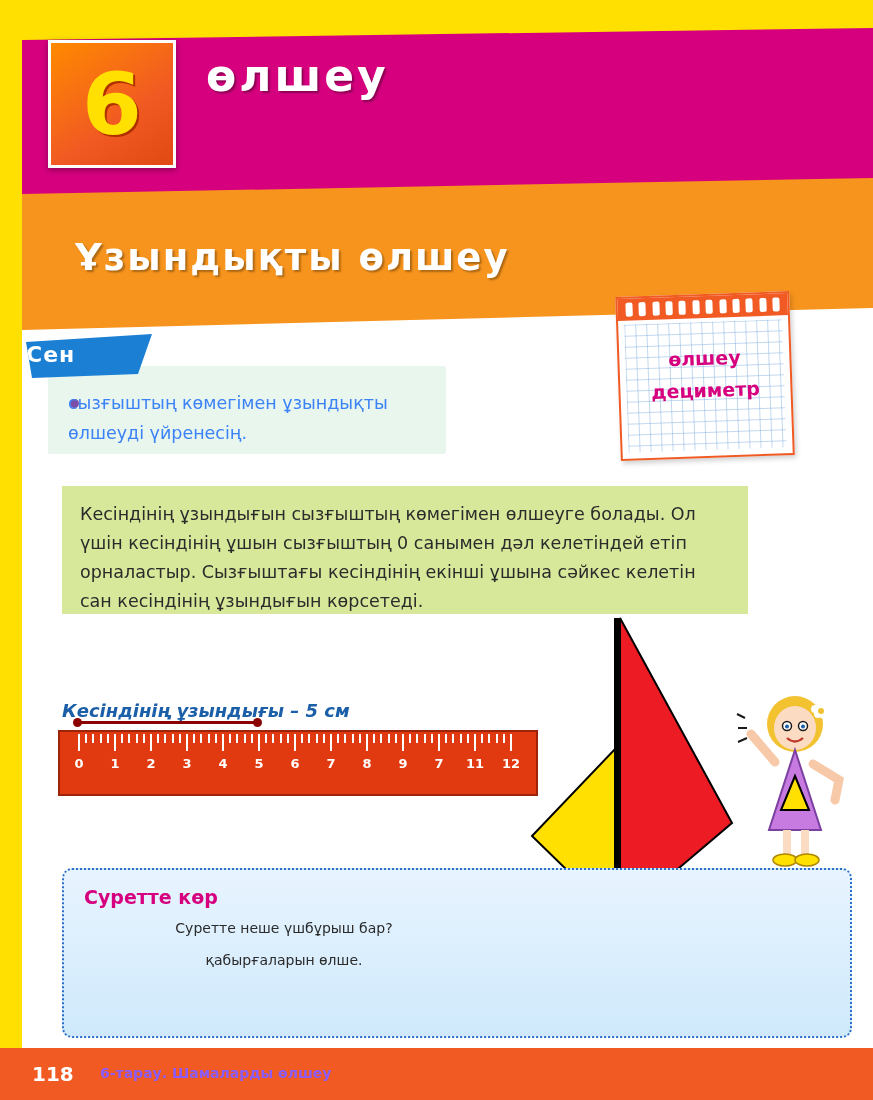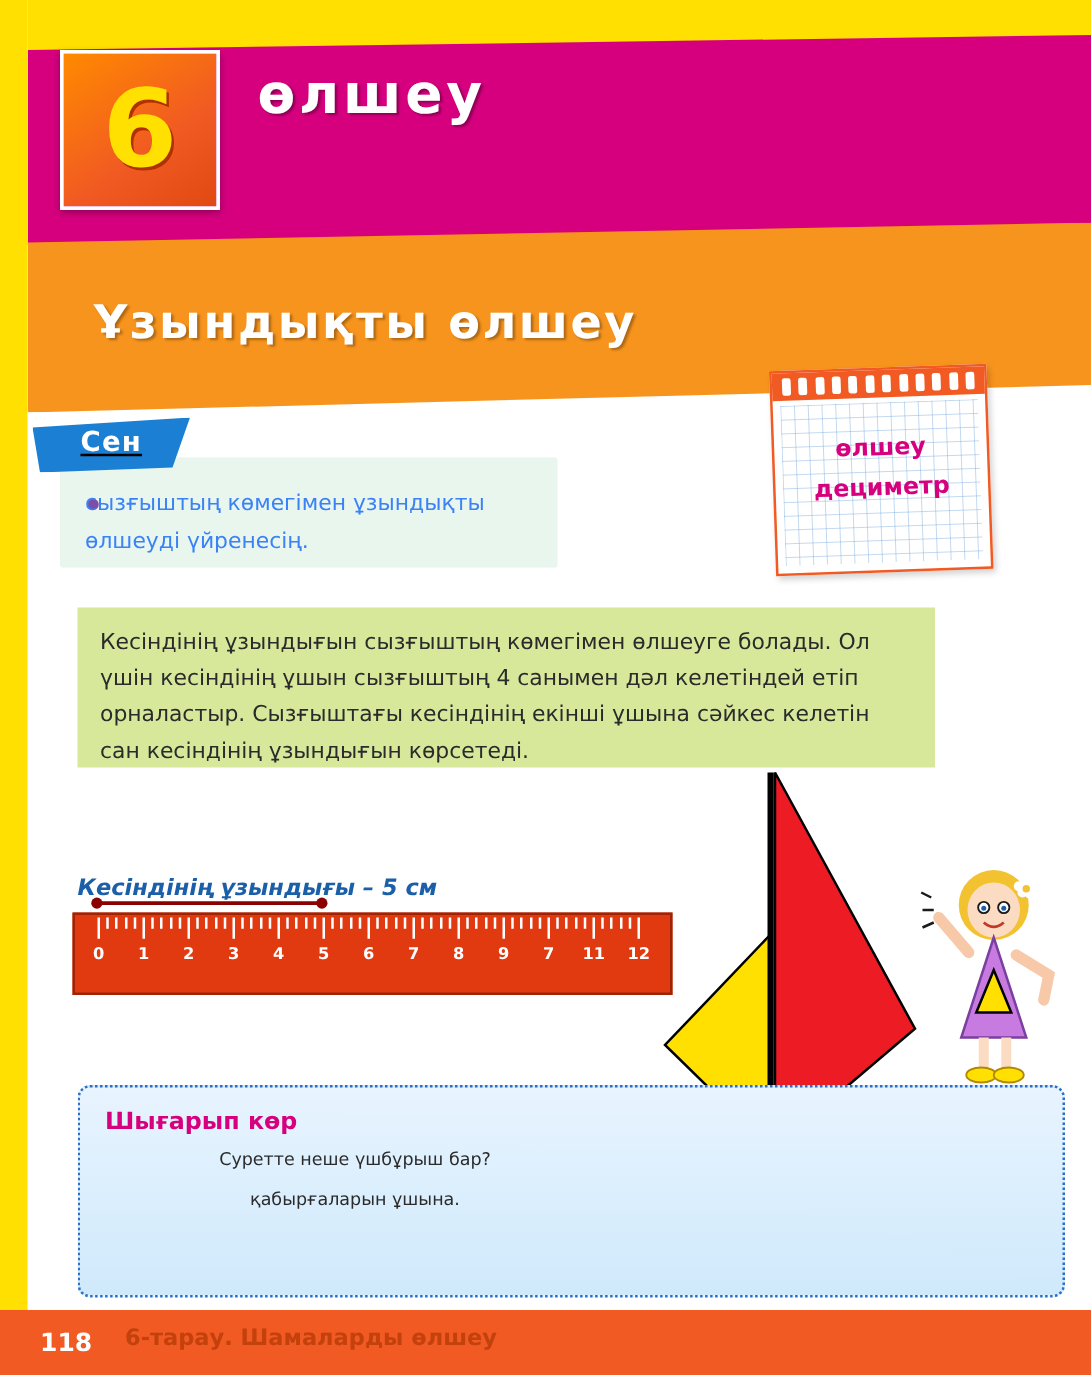--- a/index.html
+++ b/index.html
@@ -63,21 +63,21 @@
     position:absolute;left:62px;top:236px;
     color:#ffffff;font-weight:bold;font-size:37px;letter-spacing:2px;
     text-shadow:2px 2px 2px rgba(0,0,0,.3);
     margin-left:13px;
   }
   
   .sen-flag{
     position:absolute;left:26px;top:334px;width:126px;height:44px;
     background:#1B7FD4;
     clip-path:polygon(0 8px, 126px 0, 112px 40px, 6px 44px);
-    display:flex;align-items:center;justify-content:center;text-decoration:underline;
+    display:flex;align-items:center;justify-content:flex-start;
   }
   .sen-flag span{
     color:#ffffff;font-weight:bold;font-size:22px;letter-spacing:1px;
     margin-bottom:3px;
   }
   .sen-box{
     position:absolute;left:48px;top:366px;width:398px;height:88px;
     background:#E8F6EE;
     border-radius:2px;
   }
@@ -176,21 +176,21 @@
     position:absolute;left:84px;top:912px;width:400px;
     color:#2b2b2b;font-size:14px;line-height:32px;text-align:center;
   }
   
   .footer-page{
     position:absolute;left:32px;bottom:14px;
     color:#ffffff;font-weight:bold;font-size:20px;
   }
   .footer-text{
     position:absolute;left:100px;bottom:19px;
-    color:#c2410c;font-weight:bold;font-size:18px;
+    color:#8b5cf6;font-weight:bold;font-size:14px;
   }
 </style>
 </head>
 <body>
 
 <div class="page">
 
   <div class="spine"></div>
   <div class="topband"></div>
 
@@ -230,21 +230,21 @@
       </div>
     </div>
     <div class="notepad-grid"></div>
     <div class="notepad-words">
       <div>өлшеу</div>
       <div>дециметр</div>
     </div>
   </div>
 
   <div class="rulebox">
-    <p>Кесіндінің ұзындығын сызғыштың көмегімен өлшеуге болады. Ол үшін кесіндінің ұшын сызғыштың 4 санымен дәл келетіндей етіп орналастыр. Сызғыштағы кесіндінің екінші ұшына сәйкес келетін сан кесіндінің ұзындығын көрсетеді.</p>
+    <p>Кесіндінің ұзындығын сызғыштың көмегімен өлшеуге болады. Ол үшін кесіндінің ұшын сызғыштың 0 санымен дәл келетіндей етіп орналастыр. Сызғыштағы кесіндінің екінші ұшына сәйкес келетін сан кесіндінің ұзындығын көрсетеді.</p>
   </div>
 
   <svg class="boat" viewBox="0 0 440 430">
 
     <polygon points="200,10 312,215 200,310" fill="#ED1C24" stroke="#000" stroke-width="2"></polygon>
 
     <polygon points="196,140 196,310 112,228" fill="#FFE000" stroke="#000" stroke-width="2"></polygon>
 
     <rect x="194" y="10" width="5" height="320" fill="#000"></rect>
 
@@ -367,24 +367,24 @@
         <div class="tick minor" style="left: 428.4px;"></div>
         <div class="tick minor" style="left: 435.6px;"></div>
         <div class="tick minor" style="left: 442.8px;"></div>
         <div class="tick major" style="left: 450px;"></div>
         <div class="rnum" style="left: 451px;">12</div>
       </div>
   </div>
   <div id="segment-layer"></div>
 
   <div class="trybox"></div>
-  <div class="trybox-title">Шығарып көр</div>
+  <div class="trybox-title">Суретте көр</div>
   <div class="trybox-text">
     <div>Суретте неше үшбұрыш бар?</div>
-    <div>қабырғаларын ұшына.</div>
+    <div>қабырғаларын өлше.</div>
   </div>
 
   <div class="spine-bottom"></div>
   <div class="footer-page">118</div>
   <div class="footer-text">6-тарау. Шамаларды өлшеу</div>
 
 <div class="seg-line" style="left: 77px; top: 721px; width: 180px; position: absolute;"></div>
     <div class="seg-dot" style="position: absolute; left: 73px; top: 718px;"></div>
     <div class="seg-dot" style="position: absolute; left: 253px; top: 718px;"></div>
   </div>

